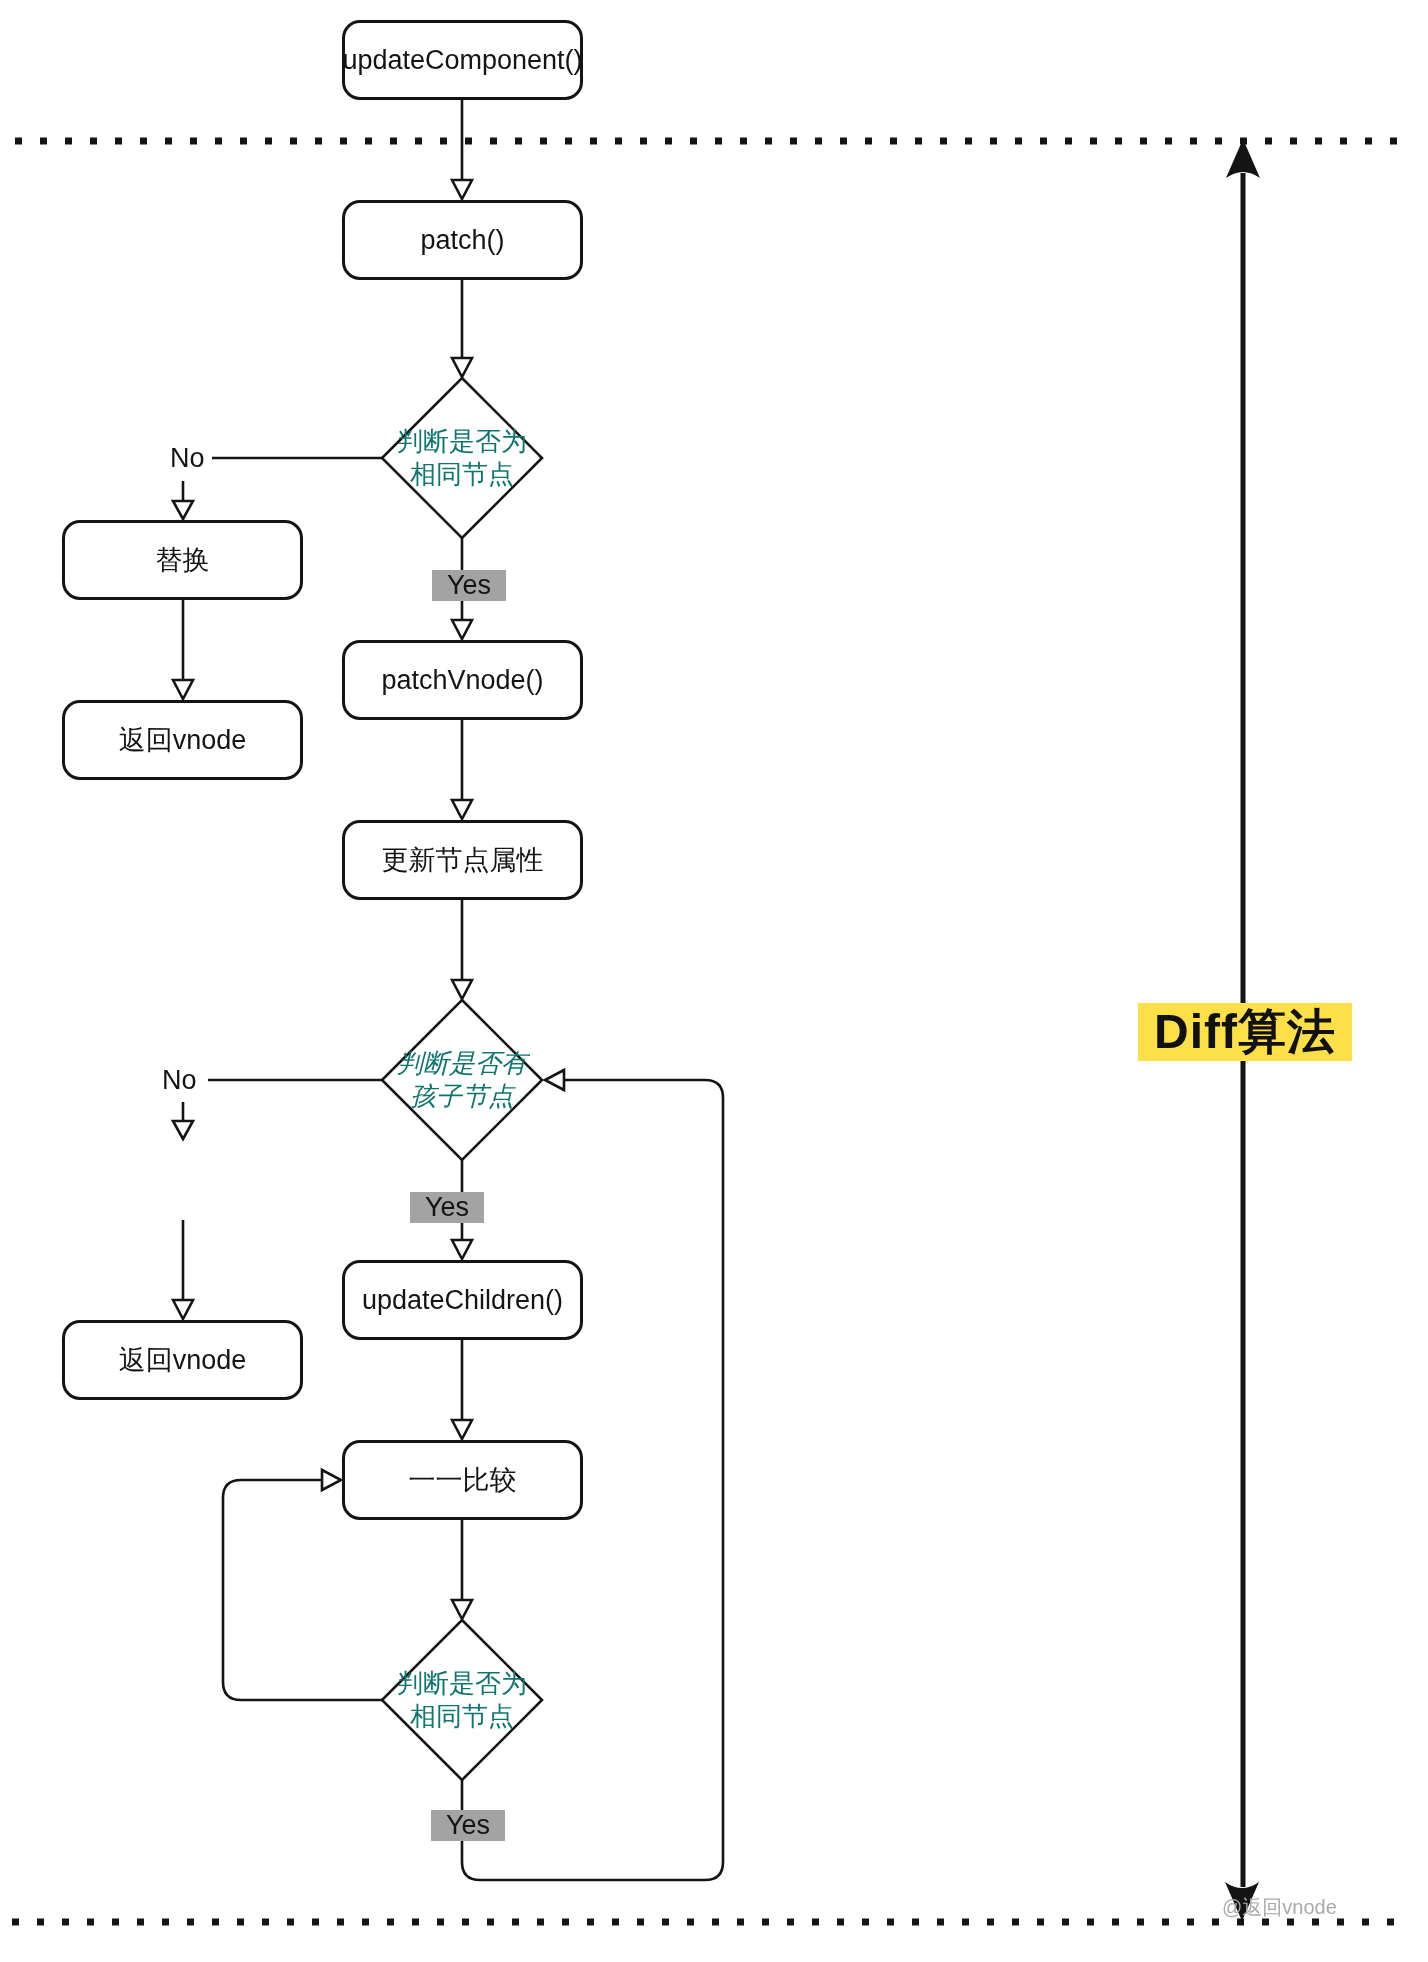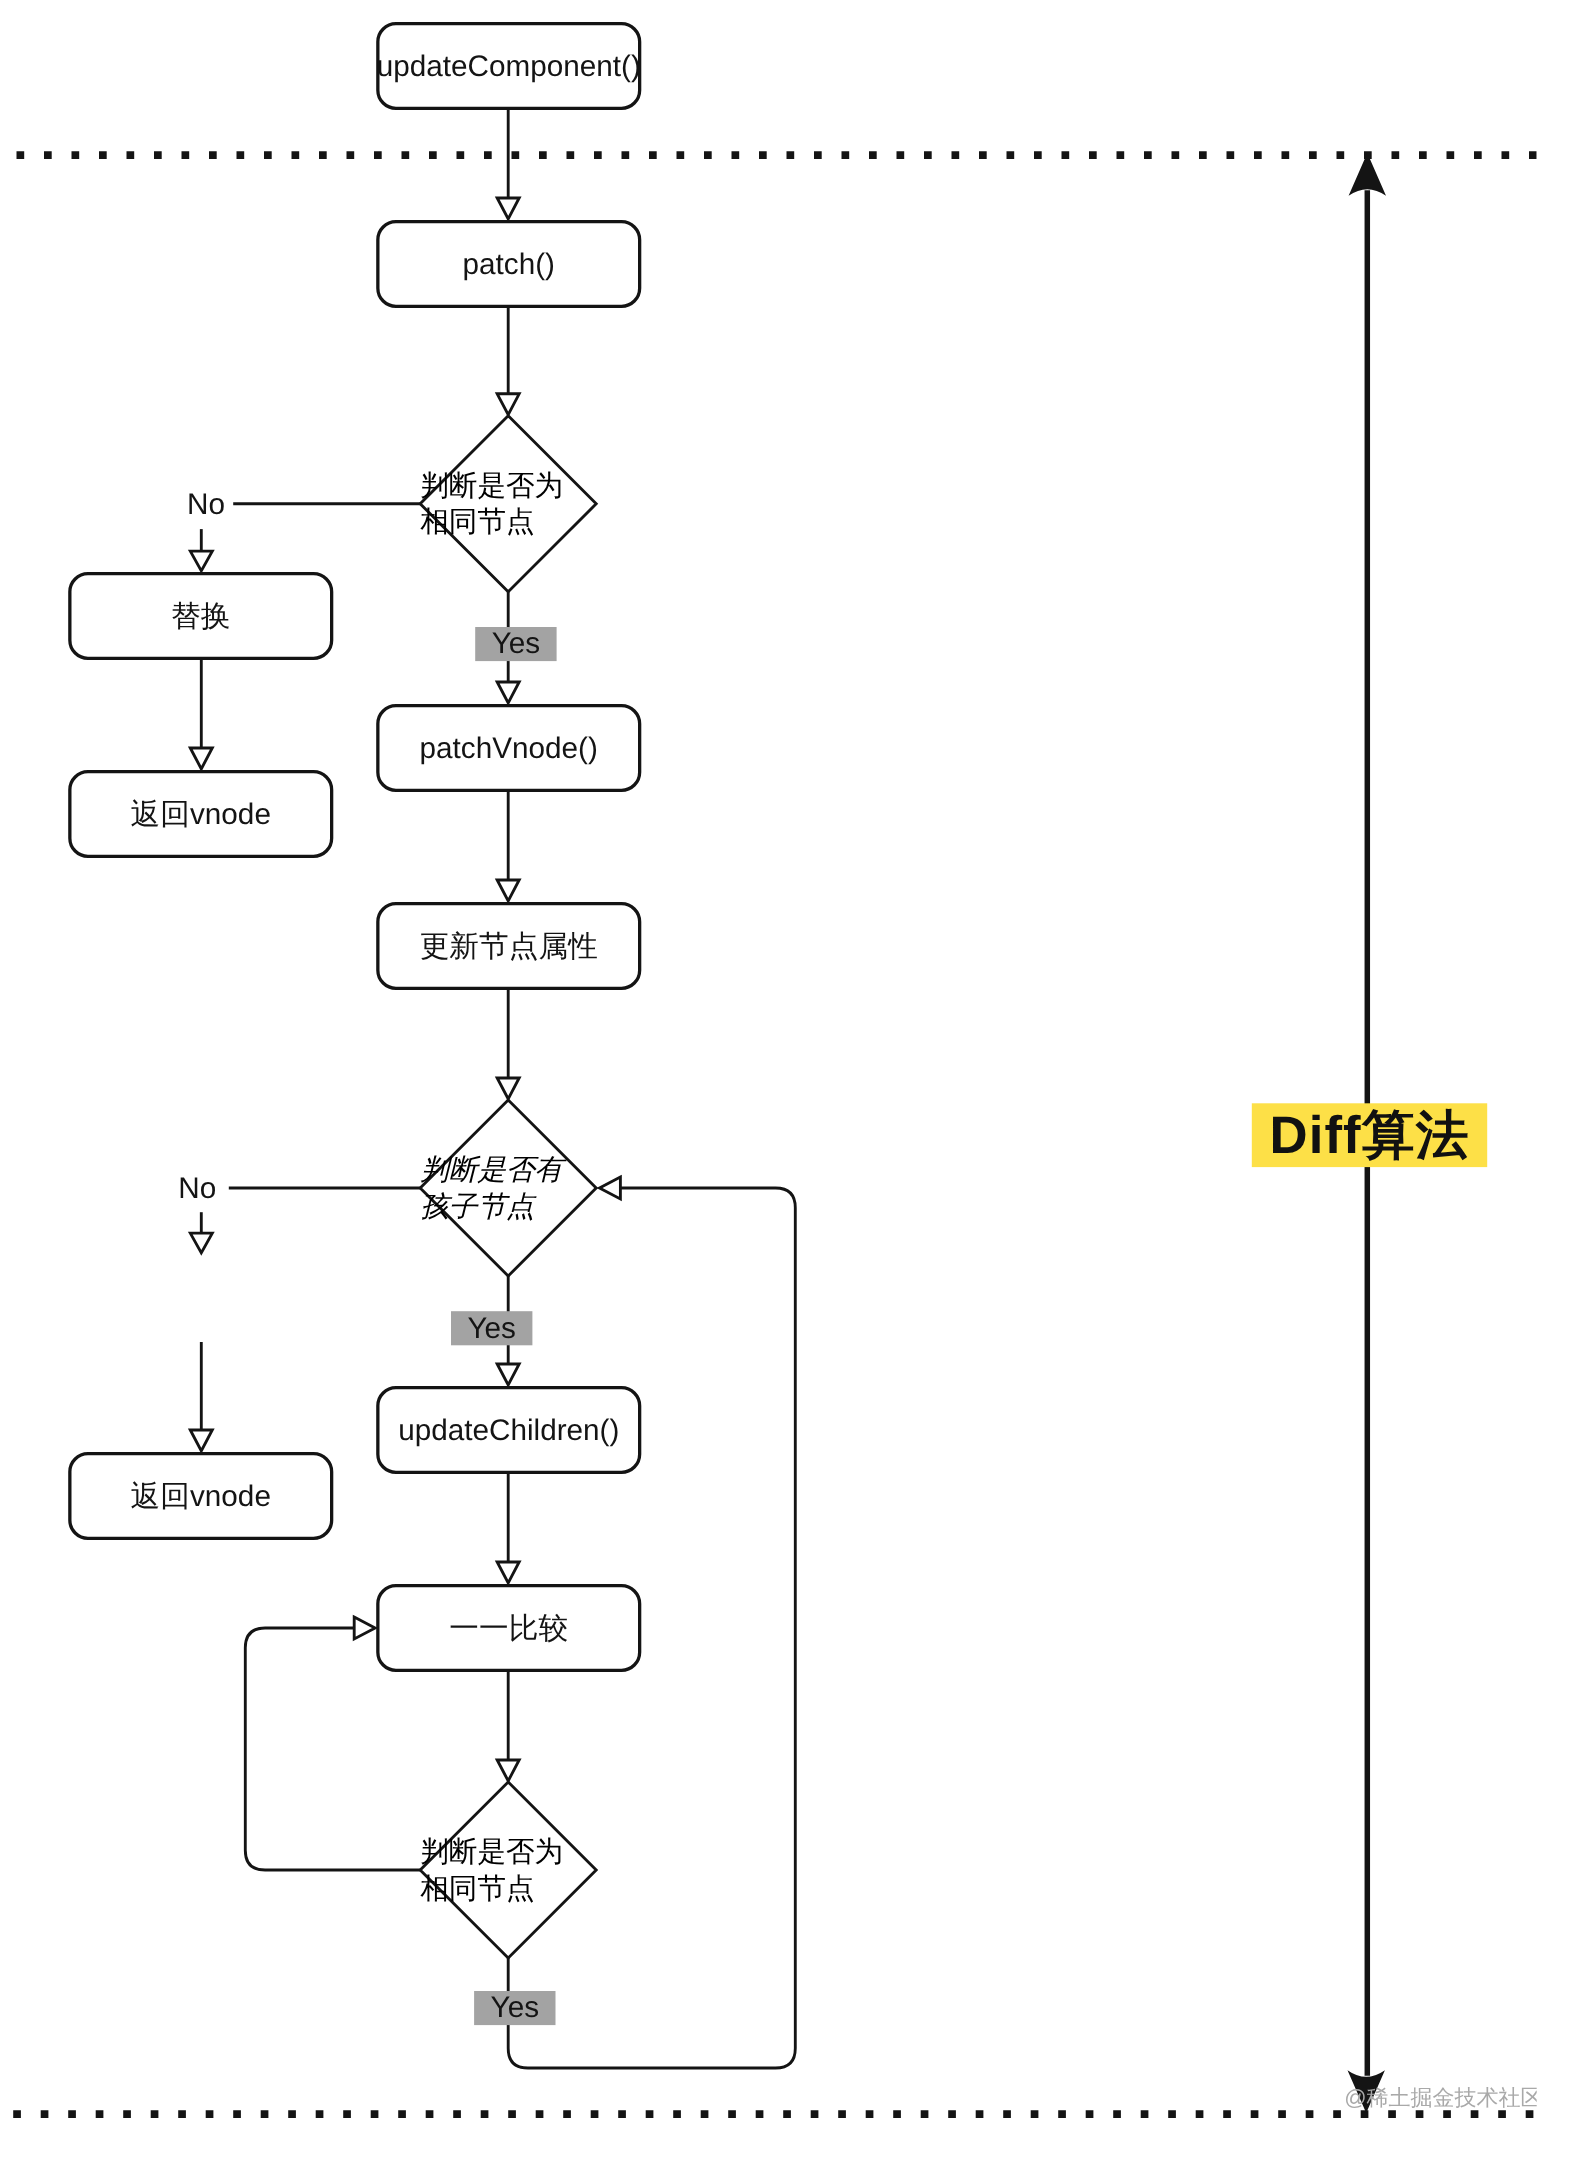--- a/index.html
+++ b/index.html
@@ -34,23 +34,24 @@
     align-items: center;
     justify-content: center;
     font-size: 27px;
     color: #141414;
     z-index: 2;
     white-space: nowrap;
   }
   .diamond-label {
     position: absolute;
     width: 160px;
+    text-align: center;
     font-size: 26px;
     line-height: 33px;
-    color: #000000;
+    color: #0f766e;
     z-index: 2;
   }
   .edge-label {
     position: absolute;
     font-size: 27px;
     color: #141414;
     z-index: 3;
     white-space: nowrap;
   }
   .edge-label.on-line {
@@ -205,15 +206,15 @@
   </div>
 
   <div class="edge-label" style="left:170px; top:443px;">No</div>
   <div class="edge-label on-line" style="left:432px; top:570px; width:62px;">Yes</div>
   <div class="edge-label" style="left:162px; top:1065px;">No</div>
   <div class="edge-label on-line" style="left:410px; top:1192px; width:62px;">Yes</div>
   <div class="edge-label on-line" style="left:431px; top:1810px; width:62px;">Yes</div>
 
   <div id="diff-algorithm-label">Diff算法</div>
 
-  <div id="watermark">@稀土掘金技术社区</div>
+  <div id="watermark">@返回vnode</div>
 
 </div>
 
 </body></html>

